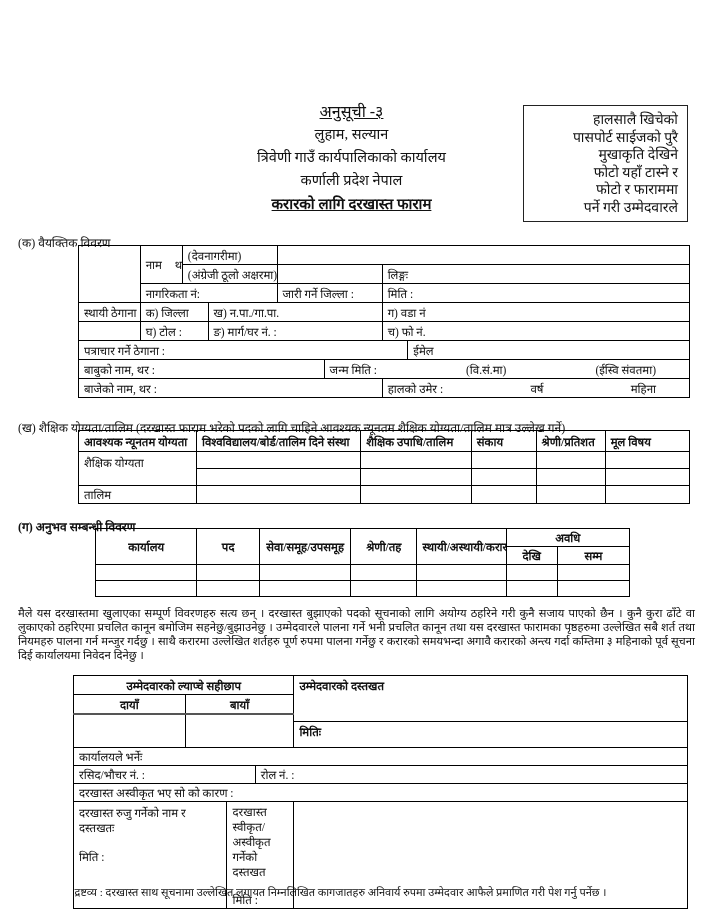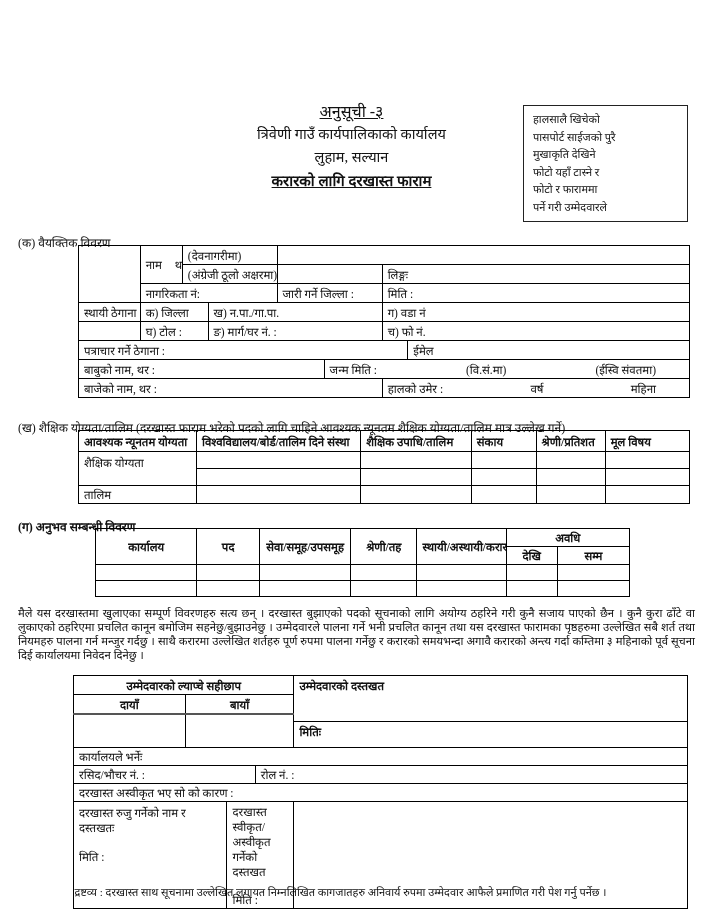--- a/index.html
+++ b/index.html
@@ -12,21 +12,21 @@
 
   
   .header { position:absolute; top:100px; left:0; width:703px; text-align:center; }
   .header .h-line { font-size:14.5px; line-height:23px; }
   .header .h-line.first { font-size:16px;text-decoration:underline; }
   .header .h-title { font-size:15px; font-weight:bold; text-decoration:underline; line-height:24px; }
 
   .photo-box {
     position:absolute; top:105px; left:523px; width:165px; height:117px;
     border:1px solid #222; box-sizing:border-box; padding:5px 9px;
-    font-size:11px; line-height:17.5px; text-align:left;
+    font-size:14px; line-height:17.5px; text-align:right;
   }
 
   
   .sec-label { position:absolute; left:18px; font-size:12px; white-space:nowrap;margin-top:6px; }
   .sec-label.bold { font-weight:bold; }
 
   
   table { border-collapse:collapse; table-layout:fixed; position:absolute; }
   td {
     border:1px solid #000; padding:1px 5px; font-size:11.5px;
@@ -70,22 +70,23 @@
     text-align:center; font-size:11px;
   }
 </style>
 </head>
 <body>
 
 <div class="page">
 
   <div class="header">
     <div class="h-line first">अनुसूची -३</div>
+    <div class="h-line">लुहाम, सल्यान</div>
     <div class="h-line">त्रिवेणी गाउँ कार्यपालिकाको कार्यालय</div>
-    <div class="h-line">लुहाम, सल्यान</div>
+    <div class="h-line">कर्णाली प्रदेश नेपाल</div>
     <div class="h-title">करारको लागि दरखास्त फाराम</div>
   </div>
 
   <div class="photo-box">
     <div>हालसालै खिचेको</div>
     <div>पासपोर्ट साईजको पुरै</div>
     <div>मुखाकृति देखिने</div>
     <div>फोटो यहाँ टास्ने र</div>
     <div>फोटो र फाराममा</div>
     <div>पर्ने गरी उम्मेदवारले</div>

